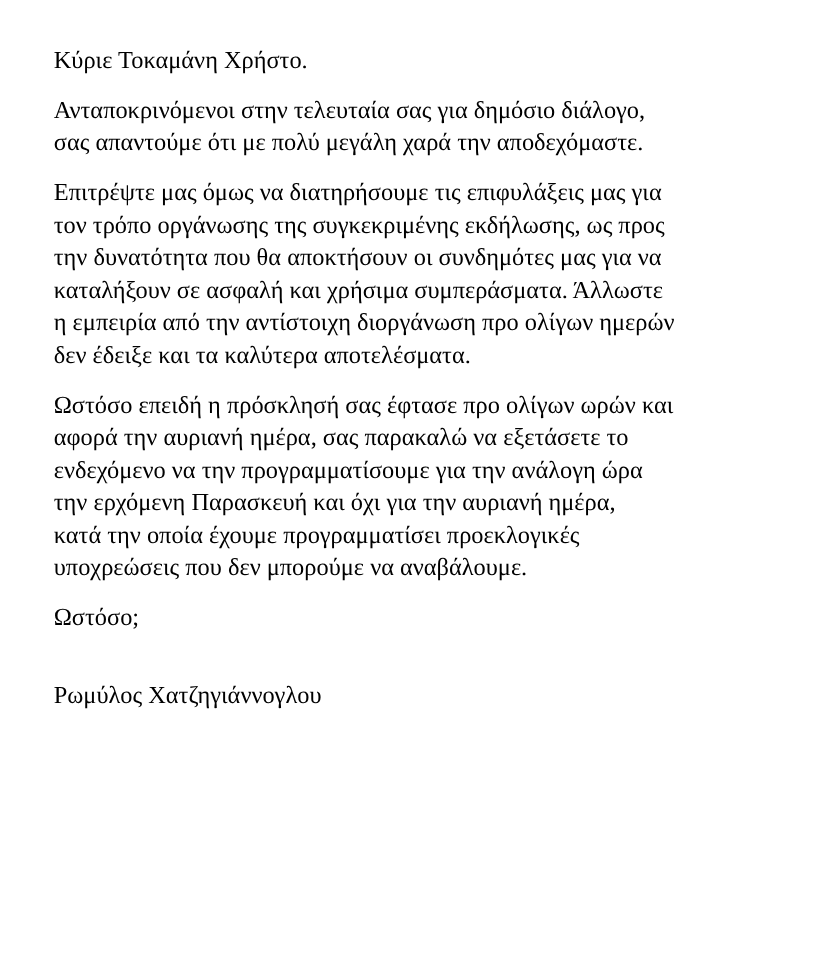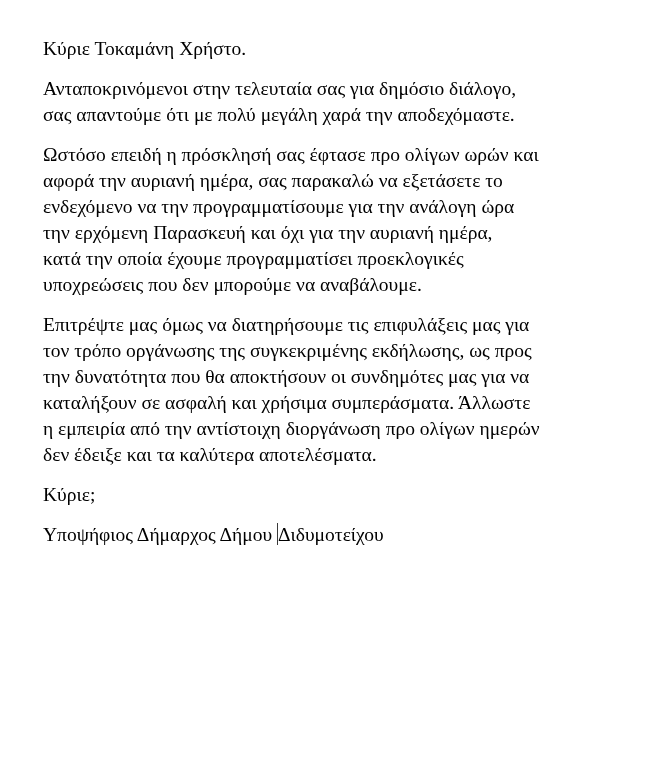--- a/index.html
+++ b/index.html
@@ -49,33 +49,33 @@
 </head>
 <body>
 
 <div class="page">
 
   <p class="para">Κύριε Τοκαμάνη Χρήστο.</p>
 
   <p class="para">Ανταποκρινόμενοι στην τελευταία σας για δημόσιο διάλογο,
 σας απαντούμε ότι με πολύ μεγάλη χαρά την αποδεχόμαστε.</p>
 
+  <p class="para">Επιτρέψτε μας όμως να διατηρήσουμε τις επιφυλάξεις μας για
+τον τρόπο οργάνωσης της συγκεκριμένης εκδήλωσης, ως προς
+την δυνατότητα που θα αποκτήσουν οι συνδημότες μας για να
+καταλήξουν σε ασφαλή και χρήσιμα συμπεράσματα. Άλλωστε
+η εμπειρία από την αντίστοιχη διοργάνωση προ ολίγων ημερών
+δεν έδειξε και τα καλύτερα αποτελέσματα.</p>
+
   <p class="para">Ωστόσο επειδή η πρόσκλησή σας έφτασε προ ολίγων ωρών και
 αφορά την αυριανή ημέρα, σας παρακαλώ να εξετάσετε το
 ενδεχόμενο να την προγραμματίσουμε για την ανάλογη ώρα
 την ερχόμενη Παρασκευή και όχι για την αυριανή ημέρα,
 κατά την οποία έχουμε προγραμματίσει προεκλογικές
 υποχρεώσεις που δεν μπορούμε να αναβάλουμε.</p>
 
-  <p class="para">Επιτρέψτε μας όμως να διατηρήσουμε τις επιφυλάξεις μας για
-τον τρόπο οργάνωσης της συγκεκριμένης εκδήλωσης, ως προς
-την δυνατότητα που θα αποκτήσουν οι συνδημότες μας για να
-καταλήξουν σε ασφαλή και χρήσιμα συμπεράσματα. Άλλωστε
-η εμπειρία από την αντίστοιχη διοργάνωση προ ολίγων ημερών
-δεν έδειξε και τα καλύτερα αποτελέσματα.</p>
 
+  <p class="para closing-question">Ωστόσο;</p>
 
-  <p class="para closing-question">Κύριε;</p>
+  <p class="para sig-name">Ρωμύλος Χατζηγιάννογλου</p>
 
-
-  <p class="sig-title"><span>Υποψήφιος Δήμαρχος Δήμου </span><span class="caret"></span><span>Διδυμοτείχου</span></p>
 
 </div>
 
 </body></html>

